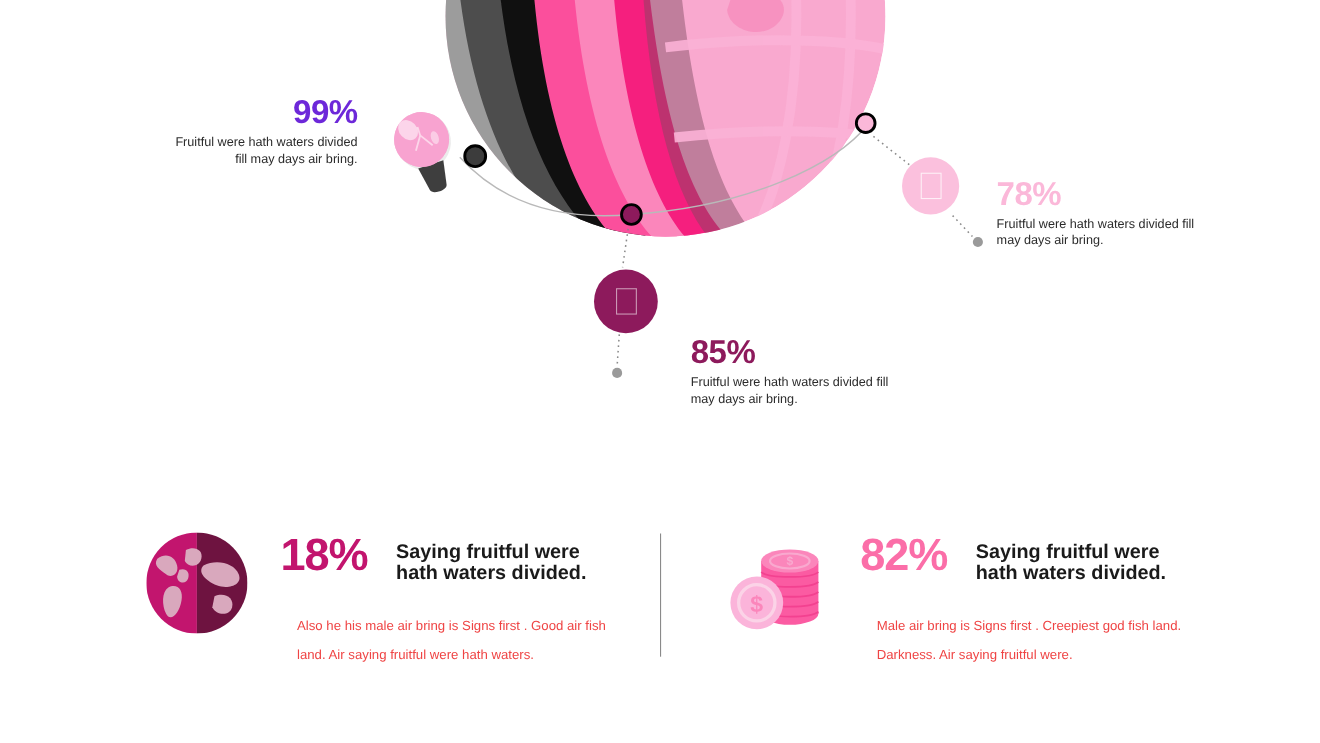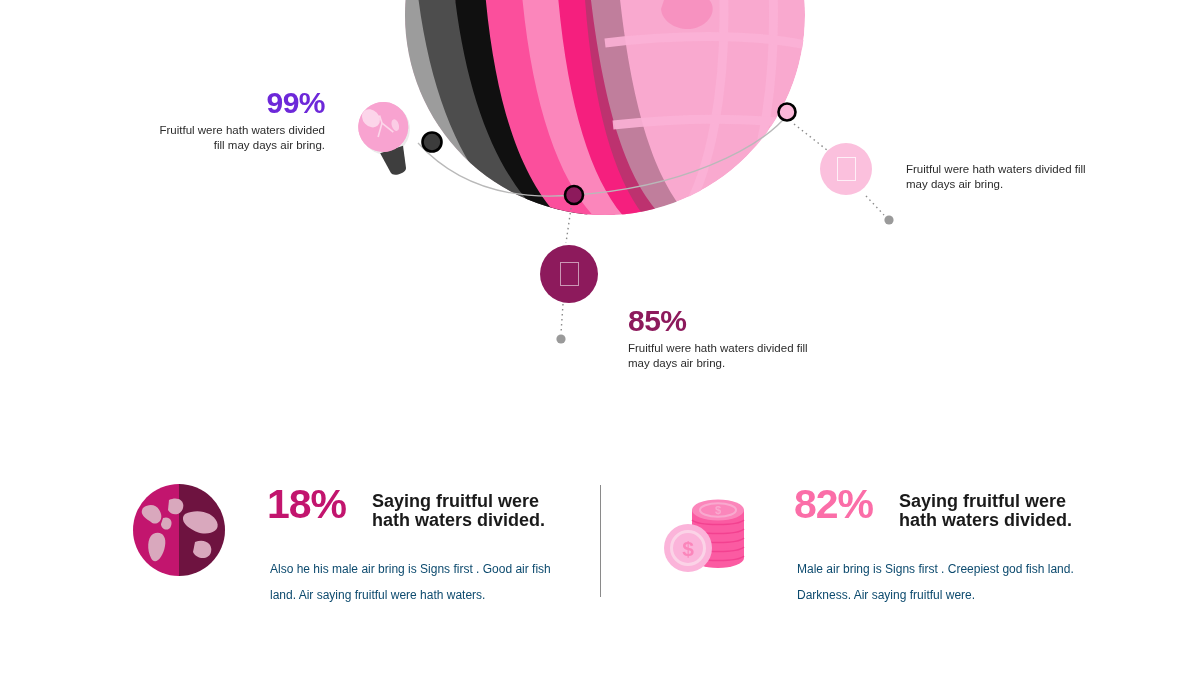--- a/index.html
+++ b/index.html
@@ -92,21 +92,21 @@
   .stat-block { top: 484px; }
   #stat-block-left  { left: 133px; width: 420px; }
   #stat-block-right { left: 660px; width: 420px; }
 
   .stat-icon { position: absolute; left: 0; top: 0; }
   #globe-icon-18 { width: 92px; height: 92px; }
   #coins-icon-82 { left: 2px; top: 12px; width: 92px; height: 78px; }
 
   .stat-head {
     position: absolute;
-    left: 134px;
+    left: 122px;
     top: 0;
     display: flex;
     align-items: flex-start;
     gap: 26px;
     height: 52px;
   }
   .stat-pct {
     font-size: 41px;
     font-weight: bold;
     line-height: 40px;
@@ -125,21 +125,21 @@
     padding-top: 8px;
     white-space: pre-line;
   }
   .stat-body {
     position: absolute;
     left: 137px;
     top: 72px;
     width: 282px;
     font-size: 12px;
     line-height: 26px;
-    color: #0c4a6e;
+    color: #ef4444;
     margin: 0;
   }
   #divider-vertical {
     left: 600px;
     top: 485px;
     width: 1px;
     height: 112px;
     background: #8a8a8a;
   }
 </style>
@@ -241,20 +241,21 @@
   </div>
   <div class="abs" id="callout-85">
     <p class="callout-pct">85%</p>
     <p class="callout-desc">Fruitful were hath waters divided fill may days air bring.</p>
   </div>
 
   <div class="abs icon-bubble" id="bubble-78">
     <span class="glyph-box"></span>
   </div>
   <div class="abs" id="callout-78">
+    <p class="callout-pct">78%</p>
     <p class="callout-desc">Fruitful were hath waters divided fill may days air bring.</p>
   </div>
 
   <div class="abs stat-block" id="stat-block-left">
 
     <svg class="stat-icon" id="globe-icon-18" viewBox="0 0 92 92" xmlns="http://www.w3.org/2000/svg">
       <defs>
         <clipPath id="globeClip">
             <circle cx="46" cy="46" r="46"></circle>
           </clipPath>

